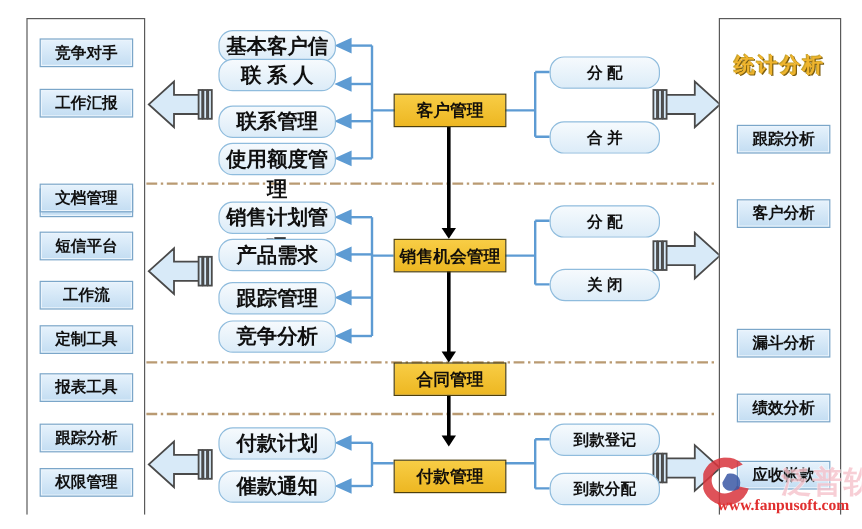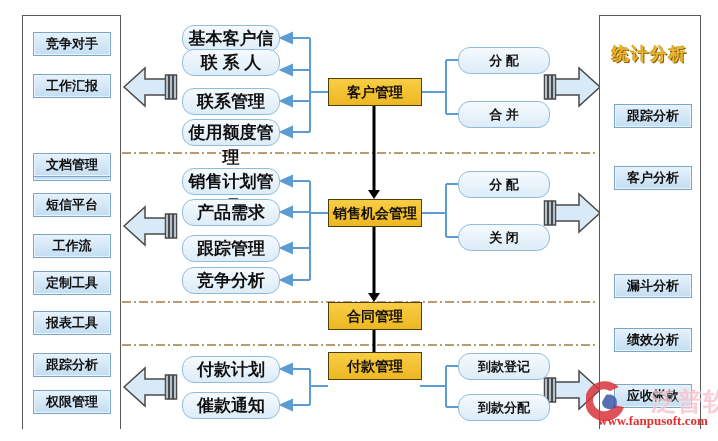--- a/index.html
+++ b/index.html
@@ -174,21 +174,21 @@
   <div class="abox" style="top:224px;border-radius:13px;">关  闭</div>
 
   <div class="rbox" style="top:356px;">付款计划</div>
   <div class="rbox" style="top:392px;">催款通知</div>
   <div class="abox" style="top:353px;">到款登记</div>
   <div class="abox" style="top:394px;">到款分配</div>
 
   <div class="ybox" style="top:78px;">客户管理</div>
   <div class="ybox" style="top:199px;">销售机会管理</div>
   <div class="ybox" style="top:302px;">合同管理</div>
-  <div class="ybox" style="top:352px;">付款管理</div>
+  <div class="ybox" style="top:383px;">付款管理</div>
 
   <div class="wm">
     <svg class="wm-logo" width="40" height="46" viewBox="0 0 40 46">
       <path d="M33,6 A20,20 0 1 0 38,26 L28,24 A11,11 0 1 1 24,10 Z" fill="#d8343c" opacity="0.85"></path>
       <path d="M20,14 C28,12 33,18 30,26 C24,30 16,28 16,21 Z" fill="#3a57a5" opacity="0.85"></path>
     </svg>
     <div class="wm-brand">泛普软件</div>
     <div class="wm-url">www.fanpusoft.com</div>
   </div>
 

